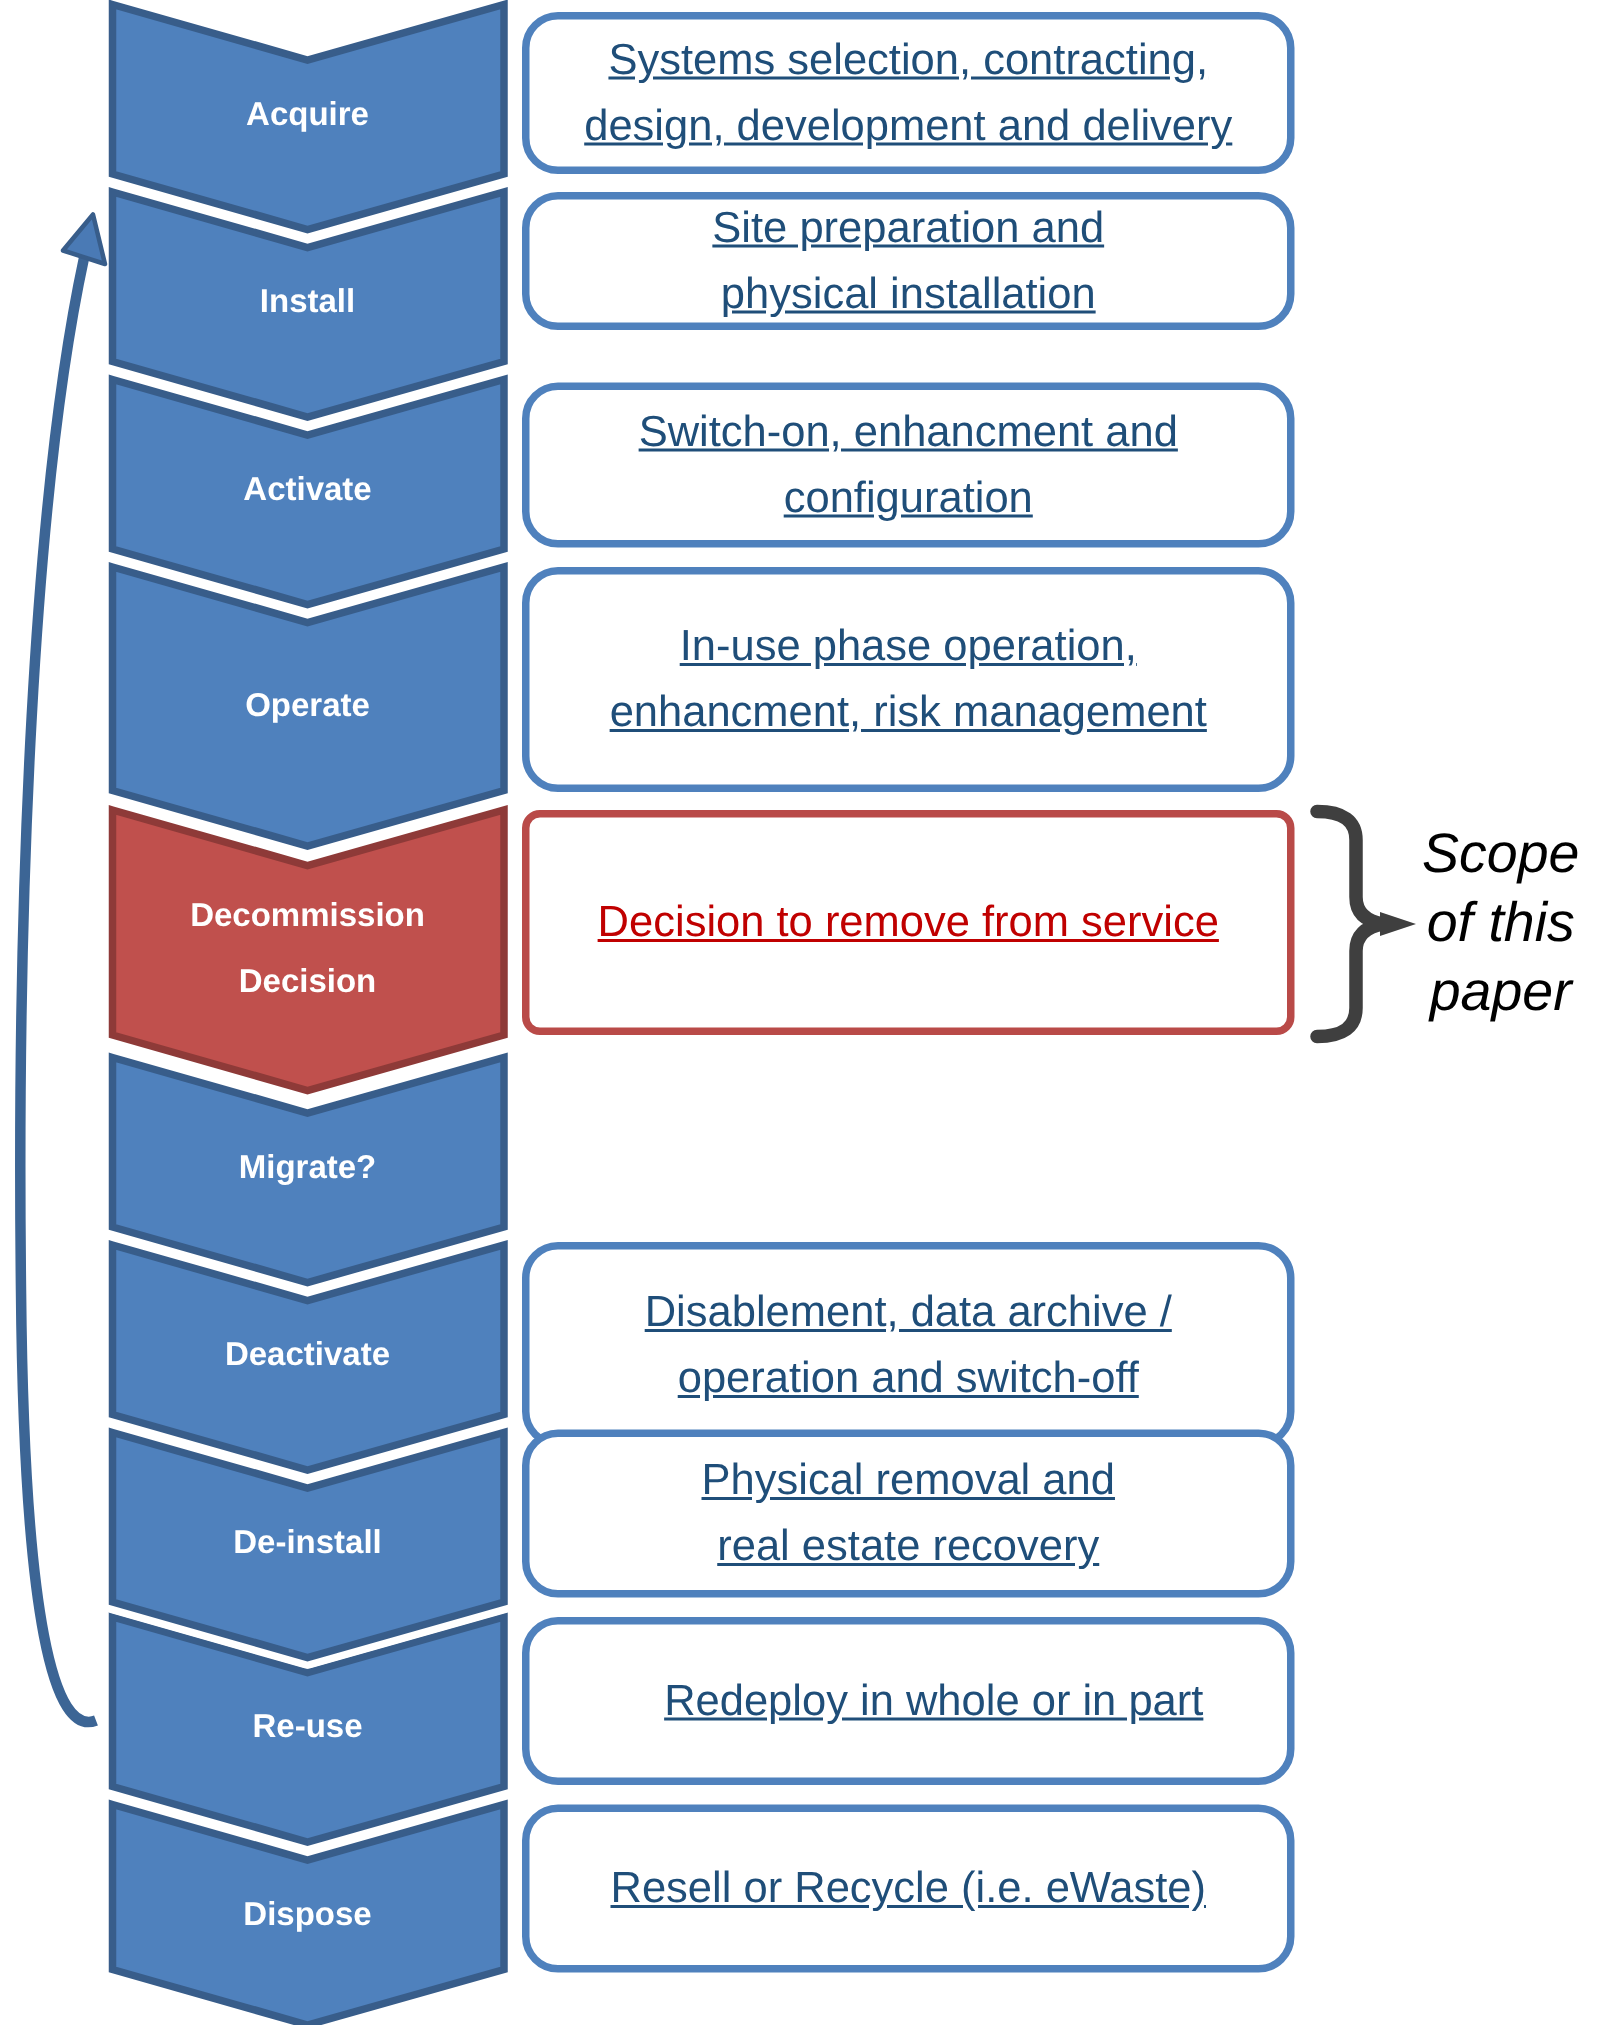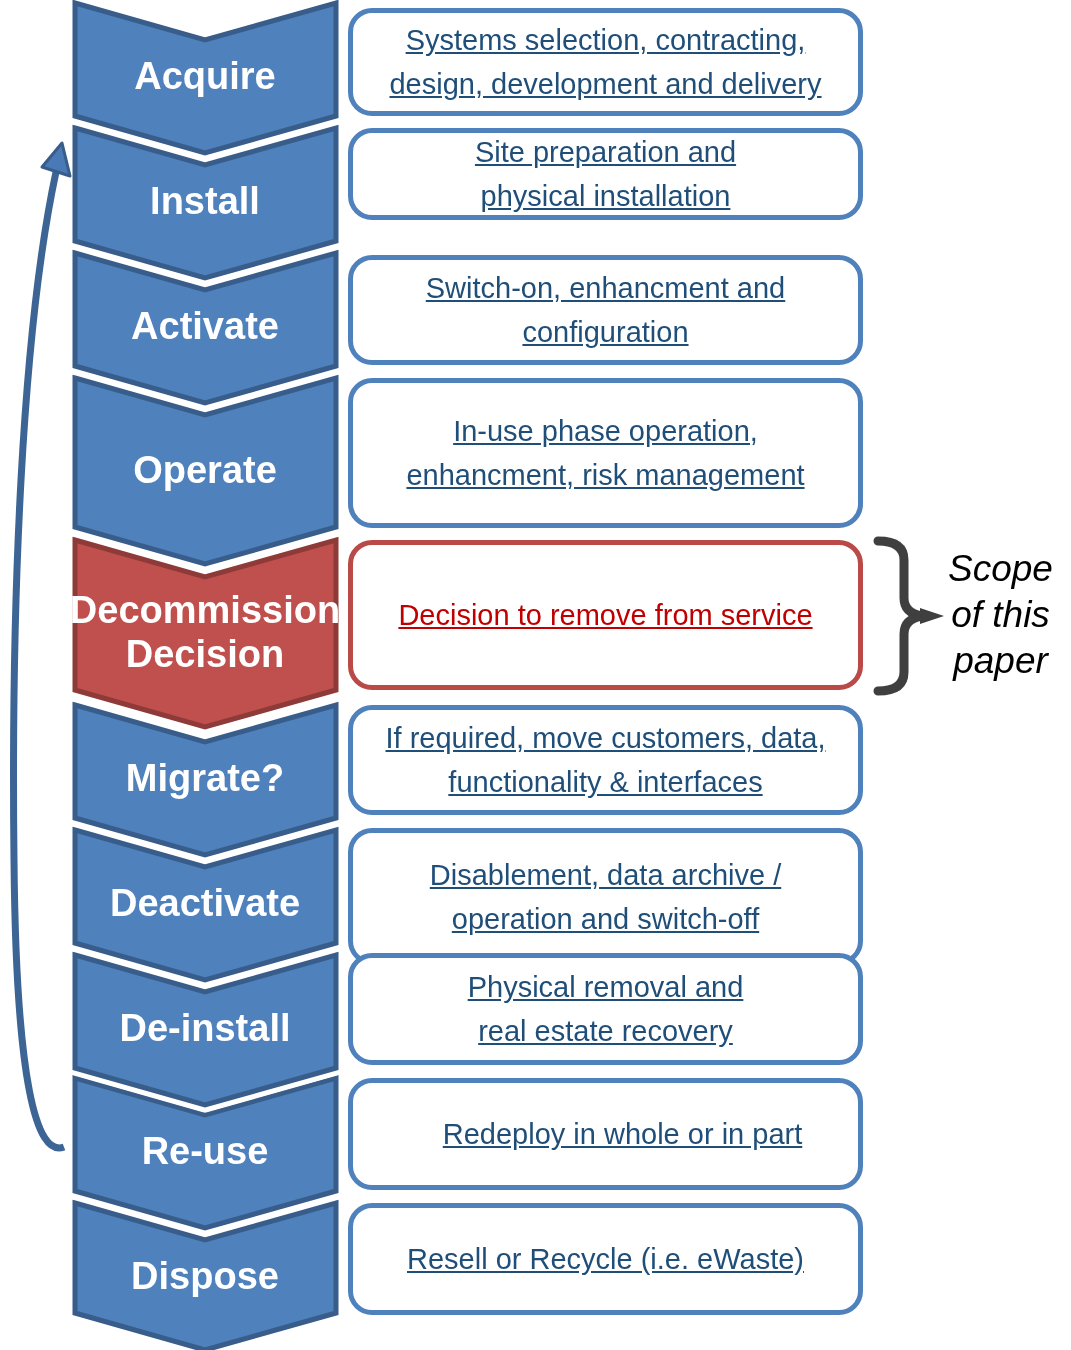--- a/index.html
+++ b/index.html
@@ -15,38 +15,38 @@
   
   .halo{fill:#ffffff;stroke:#ffffff;stroke-width:15;stroke-linejoin:round;}
   .chev{stroke-width:5;stroke-linejoin:miter;}
   .chev.blue{fill:#4f81bd;stroke:#385d8a;}
   .chev.red{fill:#c0504d;stroke:#8e3a38;}
 
   
   .stage-label{
     position:absolute;left:80px;width:250px;height:100px;
     display:flex;align-items:center;justify-content:center;text-align:center;
-    color:#ffffff;font-weight:bold;font-size:38px;line-height:44px;
+    color:#ffffff;font-weight:bold;font-size:22px;line-height:44px;
   }
   .lab1{top:26px;}  .lab2{top:151px;} .lab3{top:276px;} .lab4{top:420px;}
   .lab5{top:582px;} .lab6{top:728px;} .lab7{top:853px;} .lab8{top:978px;}
   .lab9{top:1101px;}.lab10{top:1226px;}
 
   
   .desc-box{
     position:absolute;left:348px;width:515px;box-sizing:border-box;
     border:5px solid #4f81bd;border-radius:24px;background:#ffffff;
     display:flex;flex-direction:column;align-items:center;justify-content:center;
     text-align:center;color:#1f4e79;font-size:29px;line-height:44px;text-decoration:underline;
   }
   .desc-box.red{border-color:#b94a48;color:#c00000;}
   .desc-line{white-space:nowrap;}
   .box1{top:8px;height:108px;}   .box2{top:128px;height:92px;}
   .box3{top:255px;height:110px;} .box4{top:378px;height:150px;justify-content:center;}
-  .box5{top:540px;height:150px;} .box6{top:705px;height:110px;}
+  .box5{top:540px;height:150px;border-radius:12px;} .box6{top:705px;height:110px;}
   .box7{top:828px;height:137px;} .box8{top:953px;height:112px;}
   .box9{top:1078px;height:112px;padding-left:34px;}.box10{top:1203px;height:112px;}
 
   
   .scope-note{
     position:absolute;left:928px;top:546px;width:145px;
     text-align:center;color:#000000;font-style:italic;
     font-size:37px;line-height:46px;
   }
 
@@ -122,24 +122,20 @@
     <div class="desc-line">Switch-on, enhancment and</div>
     <div class="desc-line">configuration</div>
   </div>
   <div class="desc-box box4">
     <div class="desc-line">In-use phase operation,</div>
     <div class="desc-line">enhancment, risk management</div>
   </div>
   <div class="desc-box box5 red">
     <div class="desc-line">Decision to remove from service</div>
   </div>
-  <div class="desc-box box6">
-    <div class="desc-line">If required, move customers, data,</div>
-    <div class="desc-line">functionality &amp; interfaces</div>
-  </div>
   <div class="desc-box box7">
     <div class="desc-line">Disablement, data archive /</div>
     <div class="desc-line">operation and switch-off</div>
   </div>
   <div class="desc-box box8">
     <div class="desc-line">Physical removal and</div>
     <div class="desc-line">real estate recovery</div>
   </div>
   <div class="desc-box box9">
     <div class="desc-line">Redeploy in whole or in part</div>

